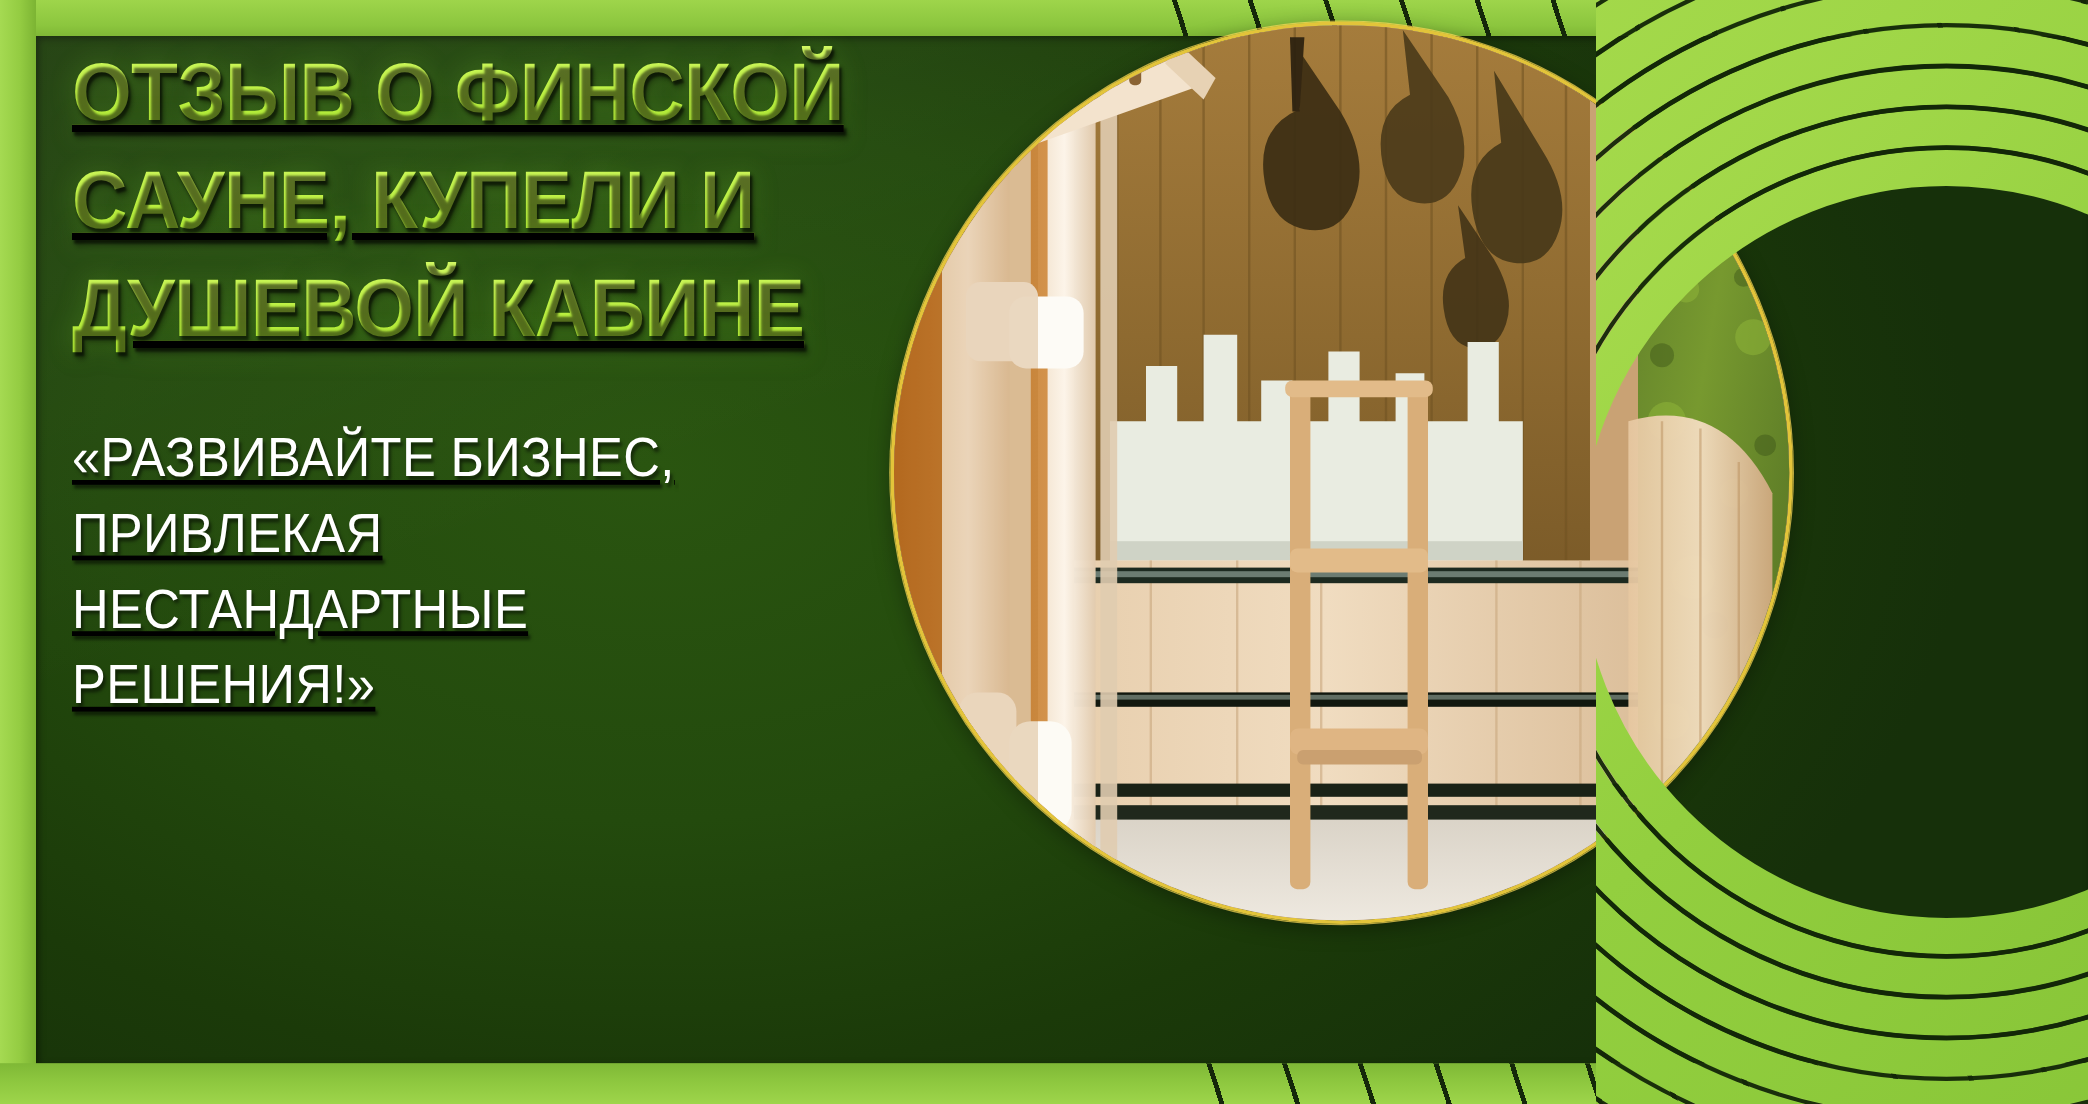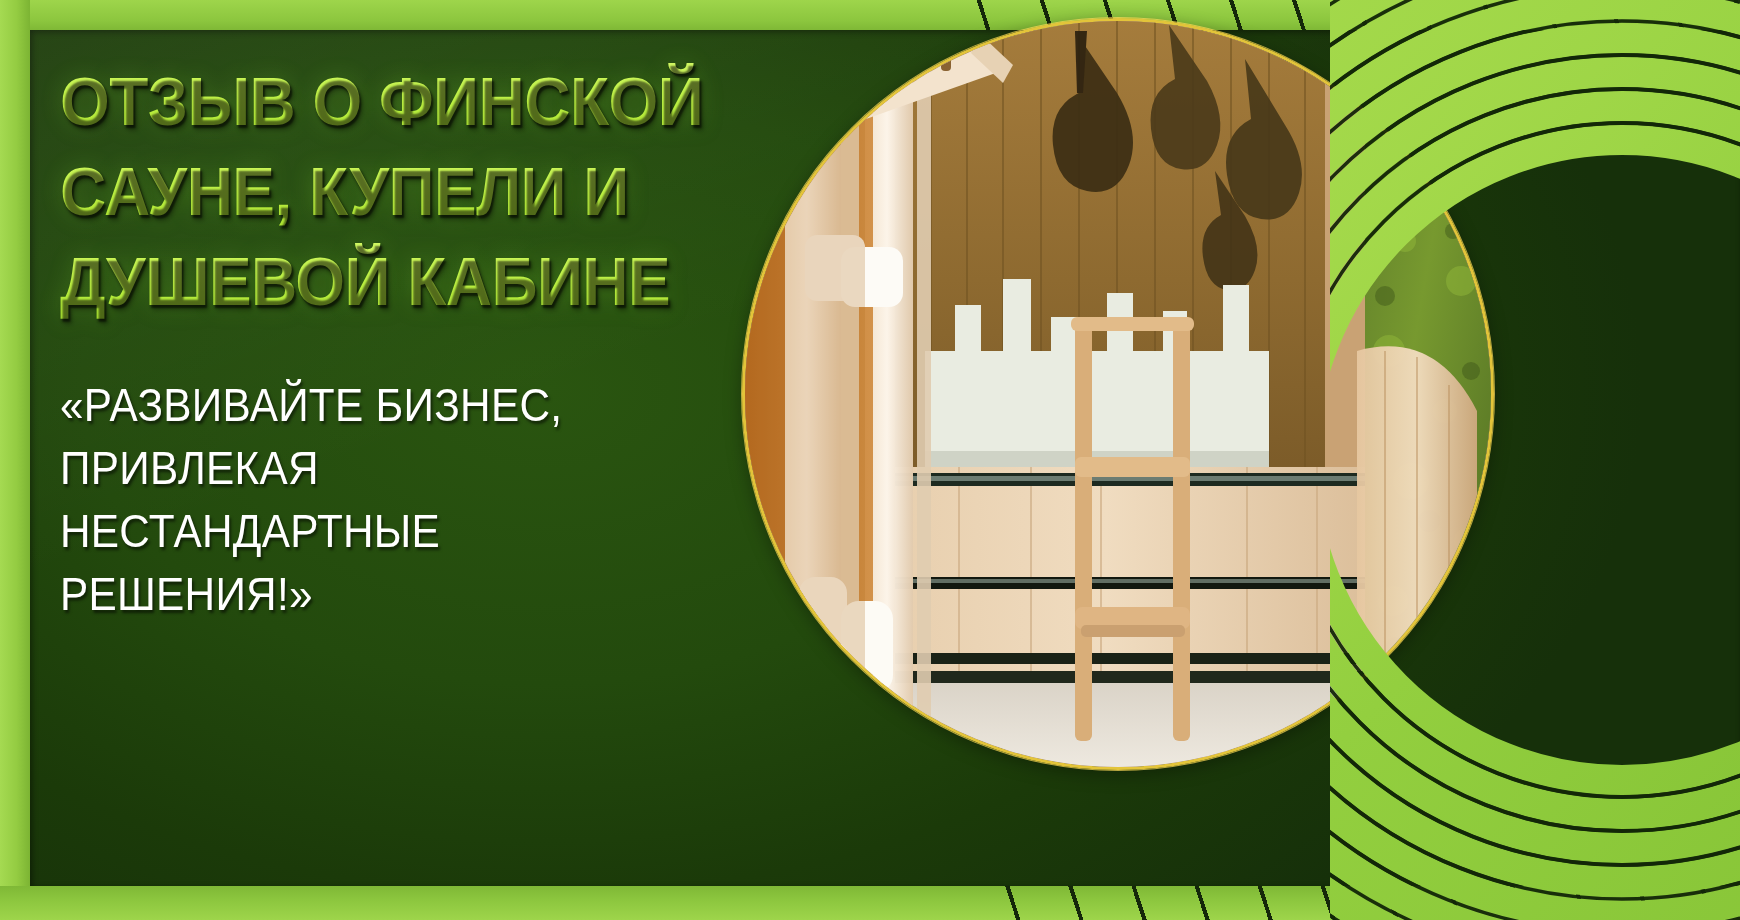--- a/index.html
+++ b/index.html
@@ -82,22 +82,23 @@
     border-radius:50%;
     overflow:hidden;
     border:3px solid #e3c43a;
     box-shadow:0 0 0 1px rgba(255,220,90,.7), 0 4px 18px rgba(0,0,0,.35);
   }
   .photo-inner { position:absolute; inset:0; background:#c8a070; }
 
   
   .text-area {
     position:absolute;
-    left:60px; top:56px;
+    left:60px; top:32px;
     width:720px;
+    text-decoration:underline;
   }
   .headline {
     font-family:"Liberation Sans", sans-serif;
     font-weight:700;
     font-size:68px;
     line-height:90px;
     letter-spacing:-0.5px;
     color:#c4f04c;
     text-transform:uppercase;
     transform:scaleX(.94);

